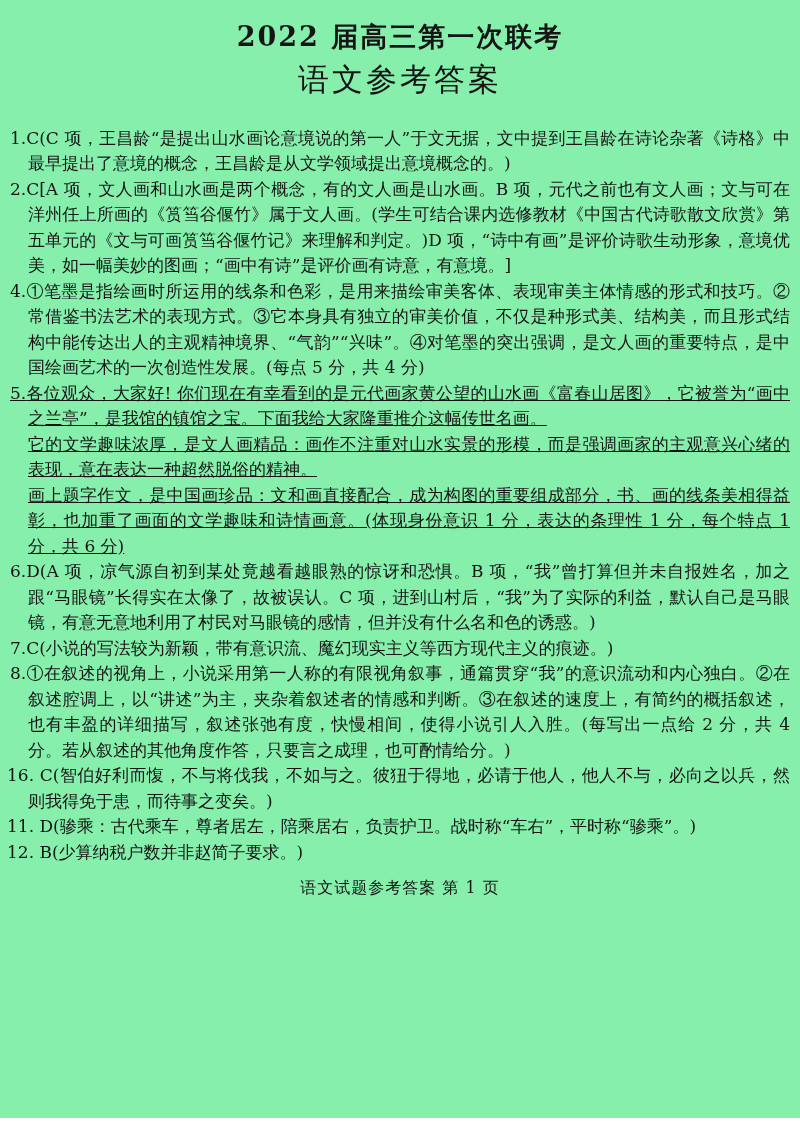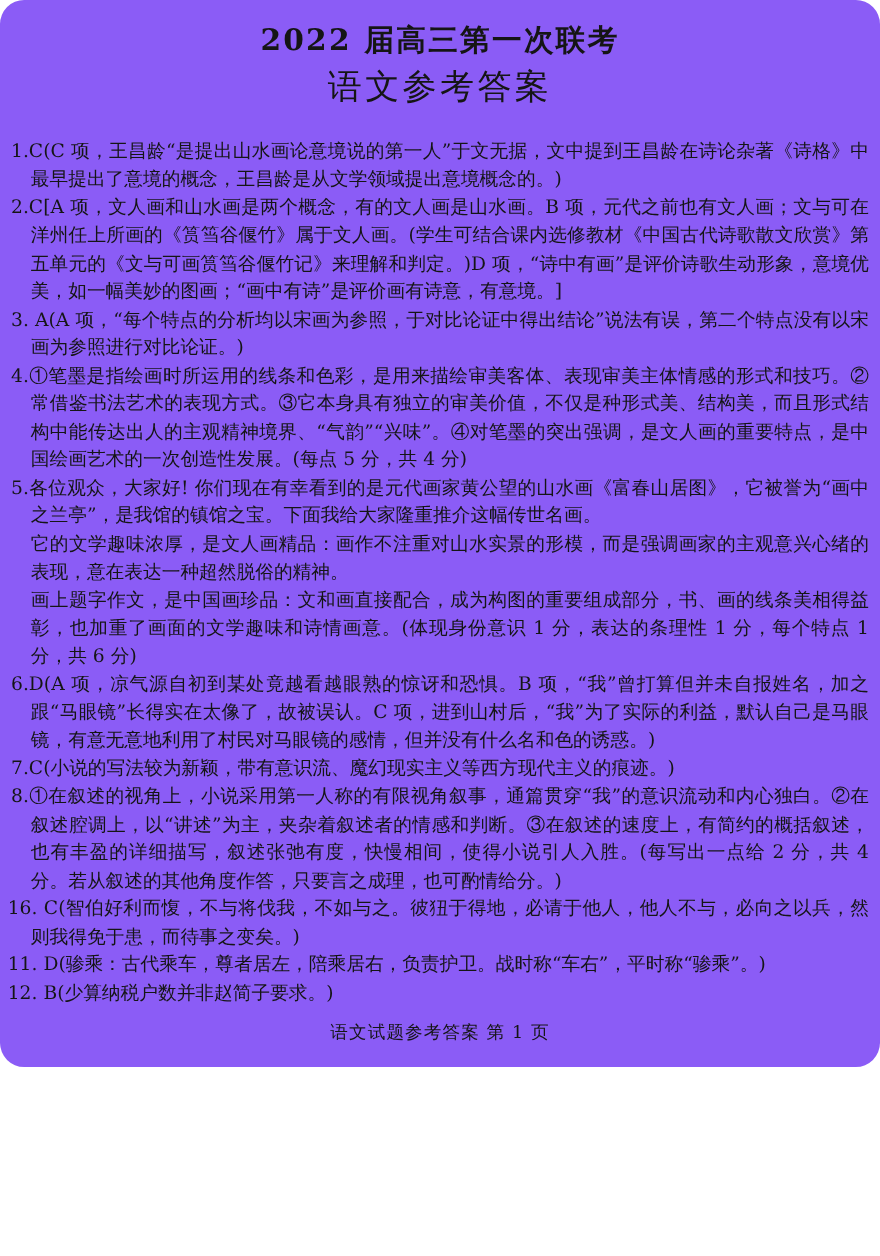--- a/index.html
+++ b/index.html
@@ -6,24 +6,23 @@
   html, body { margin: 0; padding: 0; }
   body {
     width: 800px;
     background: #ffffff;
     color: #151515;
     font-family: "DejaVu Serif", "Liberation Serif", serif;
   }
   .page {
     position: relative;
     width: 800px;
-    height: 970px;
-    background: #8b5cf6;
+    height: 1118px;
+    background: #86efac;
     overflow: hidden;
-    border-radius: 22px;
   }
   .header { text-align: center; padding-top: 20px; }
   .title {
     font-size: 27px;
     font-weight: bold;
     letter-spacing: 2px;
     line-height: 1.25;
   }
   .subtitle {
     font-size: 31px;
@@ -37,21 +36,21 @@
     padding-right: 10px;
   }
   .item {
     margin-left: 28px;
     text-indent: -18px;
     font-size: 17px;
     line-height: 25.5px;
     text-align: justify;
   }
   .item.two-digit { text-indent: -21px; }
-  .para { text-indent: 0; }
+  .para { text-indent: 0; text-decoration: underline; }
   .para-first { text-indent: -18px; }
   .num { display: inline; }
   .footer {
     text-align: center;
     font-size: 16px;
     margin-top: 13px;
     letter-spacing: 1px;
   }
 </style>
 </head>
@@ -63,21 +62,20 @@
     <div class="title">2022 届高三第一次联考</div>
     <div class="subtitle">语文参考答案</div>
   </div>
 
   <div class="content">
 
     <div class="item"><span class="num">1.</span><span>C(C 项，王昌龄“是提出山水画论意境说的第一人”于文无据，文中提到王昌龄在诗论杂著《诗格》中最早提出了意境的概念，王昌龄是从文学领域提出意境概念的。)</span></div>
 
     <div class="item"><span class="num">2.</span><span>C[A 项，文人画和山水画是两个概念，有的文人画是山水画。B 项，元代之前也有文人画；文与可在洋州任上所画的《筼筜谷偃竹》属于文人画。(学生可结合课内选修教材《中国古代诗歌散文欣赏》第五单元的《文与可画筼筜谷偃竹记》来理解和判定。)D 项，“诗中有画”是评价诗歌生动形象，意境优美，如一幅美妙的图画；“画中有诗”是评价画有诗意，有意境。]</span></div>
 
-    <div class="item"><span class="num">3.</span><span> A(A 项，“每个特点的分析均以宋画为参照，于对比论证中得出结论”说法有误，第二个特点没有以宋画为参照进行对比论证。)</span></div>
 
     <div class="item"><span class="num">4.</span><span>①笔墨是指绘画时所运用的线条和色彩，是用来描绘审美客体、表现审美主体情感的形式和技巧。②常借鉴书法艺术的表现方式。③它本身具有独立的审美价值，不仅是种形式美、结构美，而且形式结构中能传达出人的主观精神境界、“气韵”“兴味”。④对笔墨的突出强调，是文人画的重要特点，是中国绘画艺术的一次创造性发展。(每点 5 分，共 4 分)</span></div>
 
     <div class="item">
       <div class="para para-first"><span class="num">5.</span><span>各位观众，大家好! 你们现在有幸看到的是元代画家黄公望的山水画《富春山居图》，它被誉为“画中之兰亭”，是我馆的镇馆之宝。下面我给大家隆重推介这幅传世名画。</span></div>
       <div class="para">它的文学趣味浓厚，是文人画精品：画作不注重对山水实景的形模，而是强调画家的主观意兴心绪的表现，意在表达一种超然脱俗的精神。</div>
       <div class="para">画上题字作文，是中国画珍品：文和画直接配合，成为构图的重要组成部分，书、画的线条美相得益彰，也加重了画面的文学趣味和诗情画意。(体现身份意识 1 分，表达的条理性 1 分，每个特点 1 分，共 6 分)</div>
     </div>
 
     <div class="item"><span class="num">6.</span><span>D(A 项，凉气源自初到某处竟越看越眼熟的惊讶和恐惧。B 项，“我”曾打算但并未自报姓名，加之跟“马眼镜”长得实在太像了，故被误认。C 项，进到山村后，“我”为了实际的利益，默认自己是马眼镜，有意无意地利用了村民对马眼镜的感情，但并没有什么名和色的诱惑。)</span></div>

